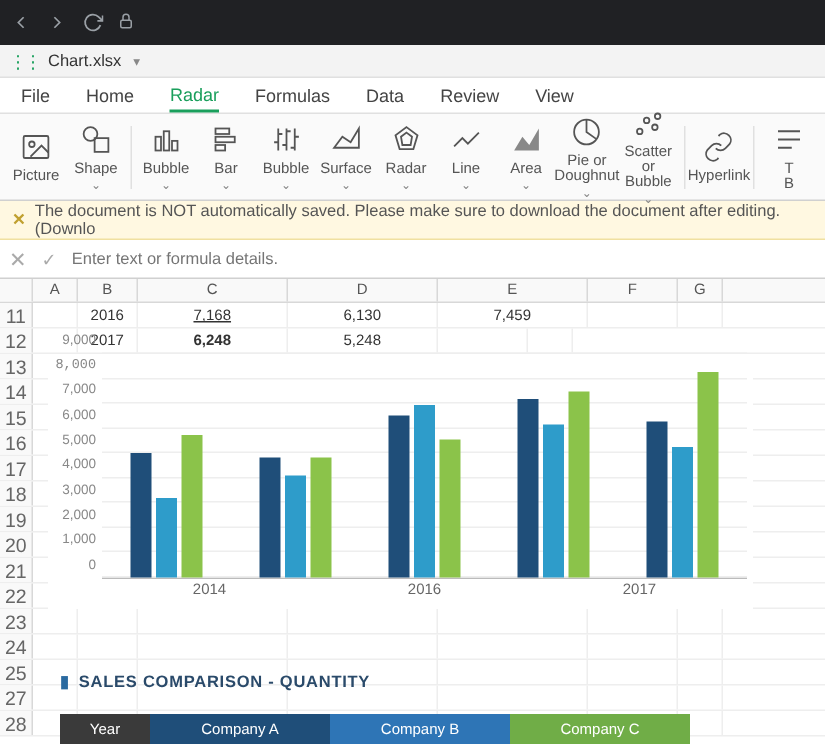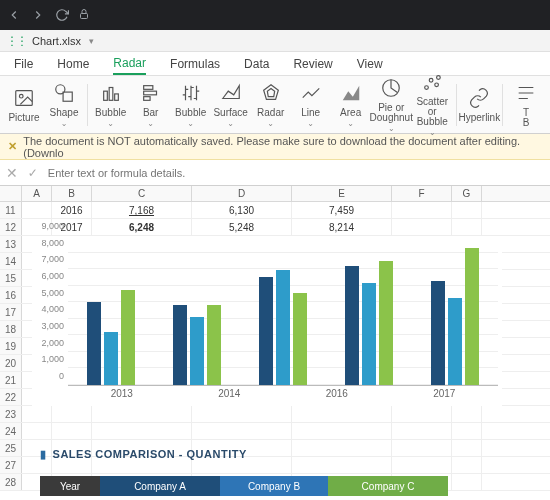--- a/index.html
+++ b/index.html
@@ -28,21 +28,21 @@
 .warning .wx{color:#c0a030;font-weight:bold}
 .formula{height:26px;display:flex;align-items:center;border-bottom:1px solid #d0d0d0;padding:0 6px;gap:10px}
 .formula .fx{color:#aaa;font-size:14px}
 .formula .fchk{color:#aaa}
 .formula input{border:none;outline:none;flex:1;font-size:11px;color:#999}
 .sheet{position:relative;height:312px;overflow:hidden}
 .colhead{display:flex;height:16px;background:#f9f9f9;border-bottom:1px solid #d8d8d8;font-size:10px;color:#555}
 .rh{width:22px;border-right:1px solid #d8d8d8;text-align:center;background:#f9f9f9}
 .ch{border-right:1px solid #d8d8d8;text-align:center;line-height:16px}
 .grid-row{display:flex;height:17px;border-bottom:1px solid #eee;font-size:10px}
-.grid-row .rh{line-height:17px;font-size:10px;color:#666}
+.grid-row .rh{line-height:17px;font-size:13px;color:#666}
 .cell{border-right:1px solid #eee;text-align:center;line-height:17px}
 .chart-overlay{position:absolute;left:32px;top:50px;width:470px;height:170px;background:#fff}
 .chart{position:relative;width:100%;height:100%}
 .yaxis{position:absolute;left:0;top:0;bottom:20px;width:34px}
 .ytick{position:absolute;right:2px;font-size:9px;color:#888;transform:translateY(-50%)}
 .plot{position:absolute;left:36px;right:4px;top:0;bottom:20px;border-bottom:1px solid #bbb}
 .gline{position:absolute;left:0;right:0;border-top:1px solid #eee}
 .xaxis{position:absolute;left:36px;right:4px;bottom:0;height:18px;display:flex}
 .xlbl{flex:1;text-align:center;font-size:10px;color:#666}
 .bars-group{position:absolute;bottom:0;display:flex;gap:3px;align-items:flex-end}
@@ -261,21 +261,20 @@
         <div class="cell" style="width: 100px;">7,459</div>
         <div class="cell" style="width: 60px;"></div>
         <div class="cell" style="width: 30px;"></div>
       </div>
       <div class="grid-row">
         <div class="rh">12</div>
         <div class="cell" style="width: 30px;"></div>
         <div class="cell" style="width: 40px;">2017</div>
         <div class="cell" style="width: 100px; font-weight: bold;">6,248</div>
         <div class="cell" style="width: 100px;">5,248</div>
-        <div class="cell" style="width: 100px;">8,214</div>
         <div class="cell" style="width: 60px;"></div>
         <div class="cell" style="width: 30px;"></div>
       </div>
       <div class="grid-row">
         <div class="rh">13</div>
         <div class="cell" style="width: 30px;"></div>
         <div class="cell" style="width: 40px;"></div>
         <div class="cell" style="width: 100px;"></div>
         <div class="cell" style="width: 100px;"></div>
         <div class="cell" style="width: 100px;"></div>
@@ -428,21 +427,21 @@
     <div class="chart">
       <div class="yaxis" id="yaxis">
           <div class="ytick" style="bottom: 0%;">0</div>
           <div class="ytick" style="bottom: 11.1111%;">1,000</div>
           <div class="ytick" style="bottom: 22.2222%;">2,000</div>
           <div class="ytick" style="bottom: 33.3333%;">3,000</div>
           <div class="ytick" style="bottom: 44.4444%;">4,000</div>
           <div class="ytick" style="bottom: 55.5556%;">5,000</div>
           <div class="ytick" style="bottom: 66.6667%;">6,000</div>
           <div class="ytick" style="bottom: 77.7778%;">7,000</div>
-          <div class="ytick" style="bottom: 88.8889%;">8,000</div>
+          <div class="ytick" style="bottom: 88.8889%; font-family: Liberation Mono, monospace;">8,000</div>
           <div class="ytick" style="bottom: 100%;">9,000</div>
         </div>
       <div class="plot" id="plot">
           <div class="gline" style="bottom: 0%;"></div>
           <div class="gline" style="bottom: 11.1111%;"></div>
           <div class="gline" style="bottom: 22.2222%;"></div>
           <div class="gline" style="bottom: 33.3333%;"></div>
           <div class="gline" style="bottom: 44.4444%;"></div>
           <div class="gline" style="bottom: 55.5556%;"></div>
           <div class="gline" style="bottom: 66.6667%;"></div>
@@ -469,31 +468,30 @@
             <div class="bar" style="background: rgb(46, 156, 202); height: 102.167px;"></div>
             <div class="bar" style="background: rgb(139, 195, 74); height: 124.317px;"></div>
           </div>
           <div class="bars-group" style="left: 363px;">
             <div class="bar" style="background: rgb(31, 78, 121); height: 104.133px;"></div>
             <div class="bar" style="background: rgb(46, 156, 202); height: 87.4667px;"></div>
             <div class="bar" style="background: rgb(139, 195, 74); height: 136.9px;"></div>
           </div>
         </div>
       <div class="xaxis" id="xaxis">
-          <div class="xlbl">2013</div>
           <div class="xlbl">2014</div>
           <div class="xlbl">2016</div>
           <div class="xlbl">2017</div>
         </div>
     </div>
   </div>
 
   <div class="section-title">
     <span class="m">▮</span><span>SALES COMPARISON - QUANTITY</span>
   </div>
 
   <div class="tbl-head" id="tblhead">
       <div class="th" style="width: 60px; background: rgb(58, 58, 58);">Year</div>
       <div class="th" style="width: 120px; background: rgb(31, 78, 121);">Company A</div>
-      <div class="th" style="width: 108px; background: rgb(46, 117, 182);">Company B</div>
+      <div class="th" style="width: 120px; background: rgb(46, 117, 182);">Company B</div>
       <div class="th" style="width: 120px; background: rgb(112, 173, 71);">Company C</div>
     </div>
 </div>
 
 </body></html>

